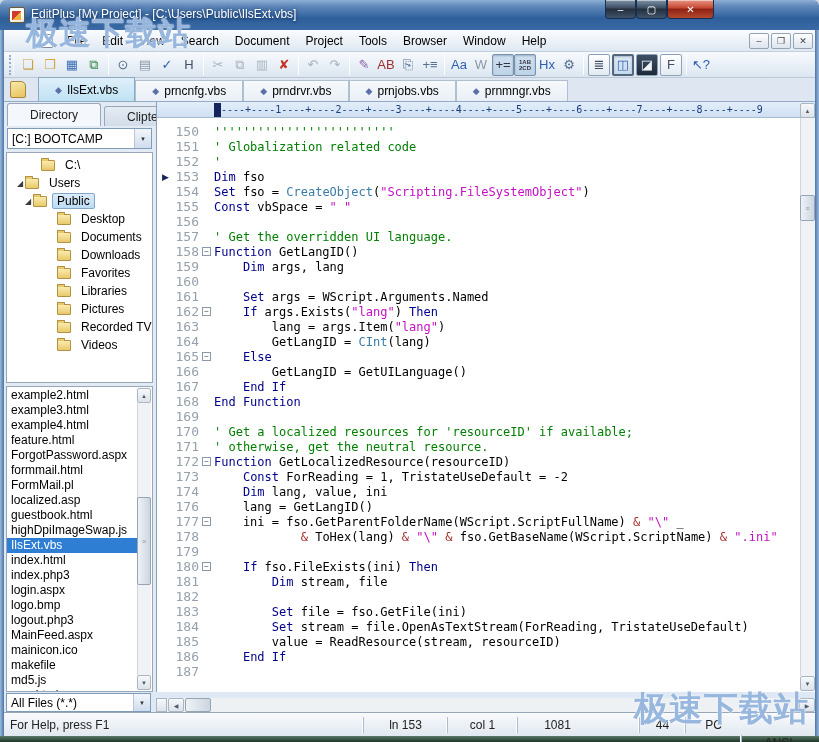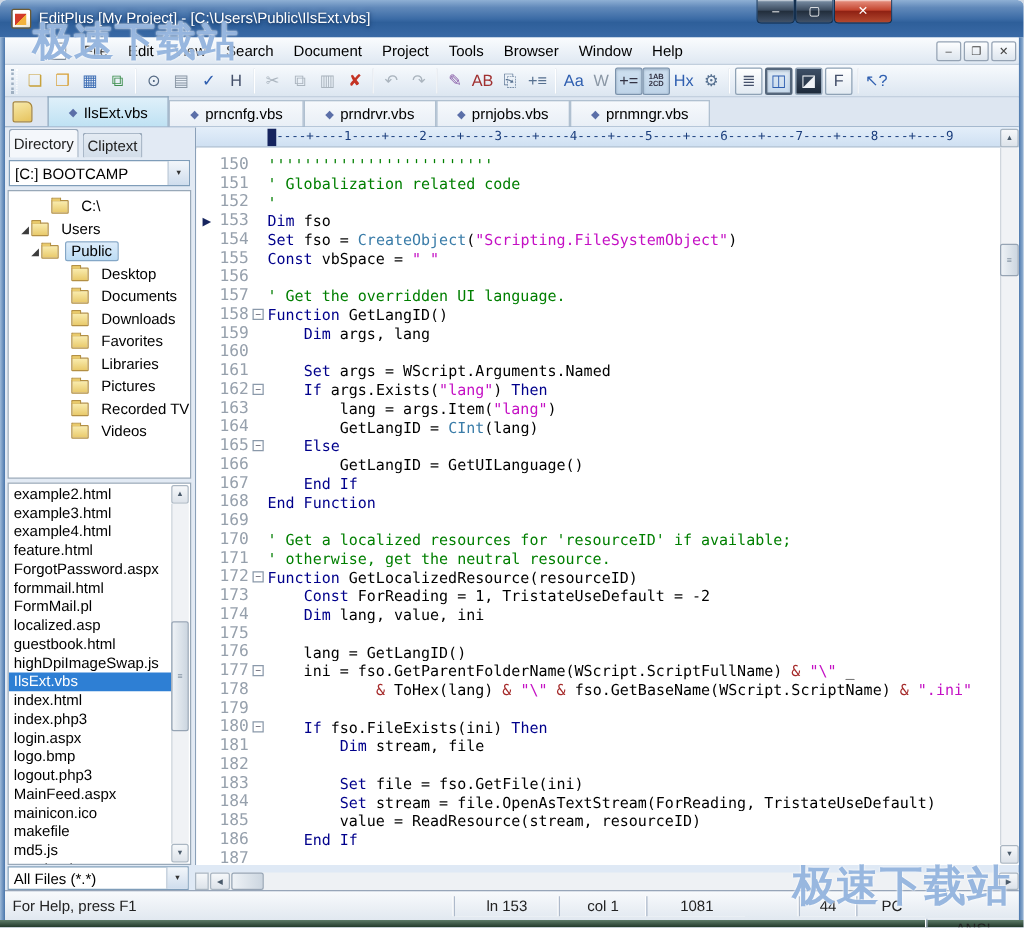--- a/index.html
+++ b/index.html
@@ -53,21 +53,21 @@
   
   .tabbar{position:absolute;left:4px;right:4px;top:78px;height:24px;background:#dde6f1;border-bottom:1px solid #93abc4;display:flex;align-items:flex-end;}
   .tab-docicon{width:16px;height:17px;margin:0 12px 3px 6px;background:linear-gradient(160deg,#f7e9a8,#e6c35e);border:1px solid #a8873c;border-radius:2px 5px 2px 2px;}
   .tab{height:21px;display:flex;align-items:center;gap:5px;padding:0 16px;border:1px solid #b0c0d0;border-bottom:none;background:linear-gradient(180deg,#f6f9fc,#e9eff6);white-space:nowrap;}
   .tab.active{height:24px;background:linear-gradient(180deg,#dff0fa,#bfe2f3);border-color:#8fa8bf;}
   .tab-diamond{font-size:9px;color:#5b6fa8;}
 
   
   .main{position:absolute;left:4px;right:4px;top:102px;bottom:50px;background:#e2eaf4;}
   .side-tabs{position:absolute;left:0;top:1px;height:23px;display:flex;align-items:flex-end;}
-  .stab{height:20px;padding:0 3px;border:1px solid #98a8ba;border-bottom:none;border-radius:3px 3px 0 0;
+  .stab{height:20px;padding:0 22px;border:1px solid #98a8ba;border-bottom:none;border-radius:3px 3px 0 0;
     background:linear-gradient(180deg,#e4ebf3,#d2dde9);display:flex;align-items:center;margin-left:3px;color:#222;}
   .stab.active{height:23px;background:#f4f7fb;z-index:2;}
   .combo{position:absolute;height:21px;background:#fff;border:1px solid #7f9db9;display:flex;align-items:center;}
   .combo .val{flex:1;padding-left:4px;white-space:nowrap;overflow:hidden;}
   .combo .arrow{width:17px;height:100%;border-left:1px solid #b8c6d6;background:linear-gradient(180deg,#f2f6fa,#cfdded);
     display:flex;align-items:center;justify-content:center;font-size:6px;color:#333;}
   #drive-combo{left:3px;top:26px;width:145px;}
   #filter-combo{position:absolute;left:6px;top:693px;width:145px;height:19px;}
 
   .treebox{position:absolute;left:2px;top:50px;width:147px;height:231px;background:#fff;border:1px solid #98a8b8;overflow:hidden;padding-top:3px;}
@@ -546,26 +546,20 @@
             <span class="cm-src"><span class="tok-p">    </span><span class="tok-k">Const</span><span class="tok-p"> ForReading = 1, TristateUseDefault = -2</span></span>
           </div>
           <div class="code-row">
             <span class="cm-m"></span>
             <span class="cm-ln">174</span>
             <span class="cm-fold"></span>
             <span class="cm-src"><span class="tok-p">    </span><span class="tok-k">Dim</span><span class="tok-p"> lang, value, ini</span></span>
           </div>
           <div class="code-row">
             <span class="cm-m"></span>
-            <span class="cm-ln">175</span>
-            <span class="cm-fold"></span>
-            <span class="cm-src"></span>
-          </div>
-          <div class="code-row">
-            <span class="cm-m"></span>
             <span class="cm-ln">176</span>
             <span class="cm-fold"></span>
             <span class="cm-src"><span class="tok-p">    lang = GetLangID()</span></span>
           </div>
           <div class="code-row">
             <span class="cm-m"></span>
             <span class="cm-ln">177</span>
             <span class="cm-fold">
               <span class="foldbox">−</span>
             </span>

